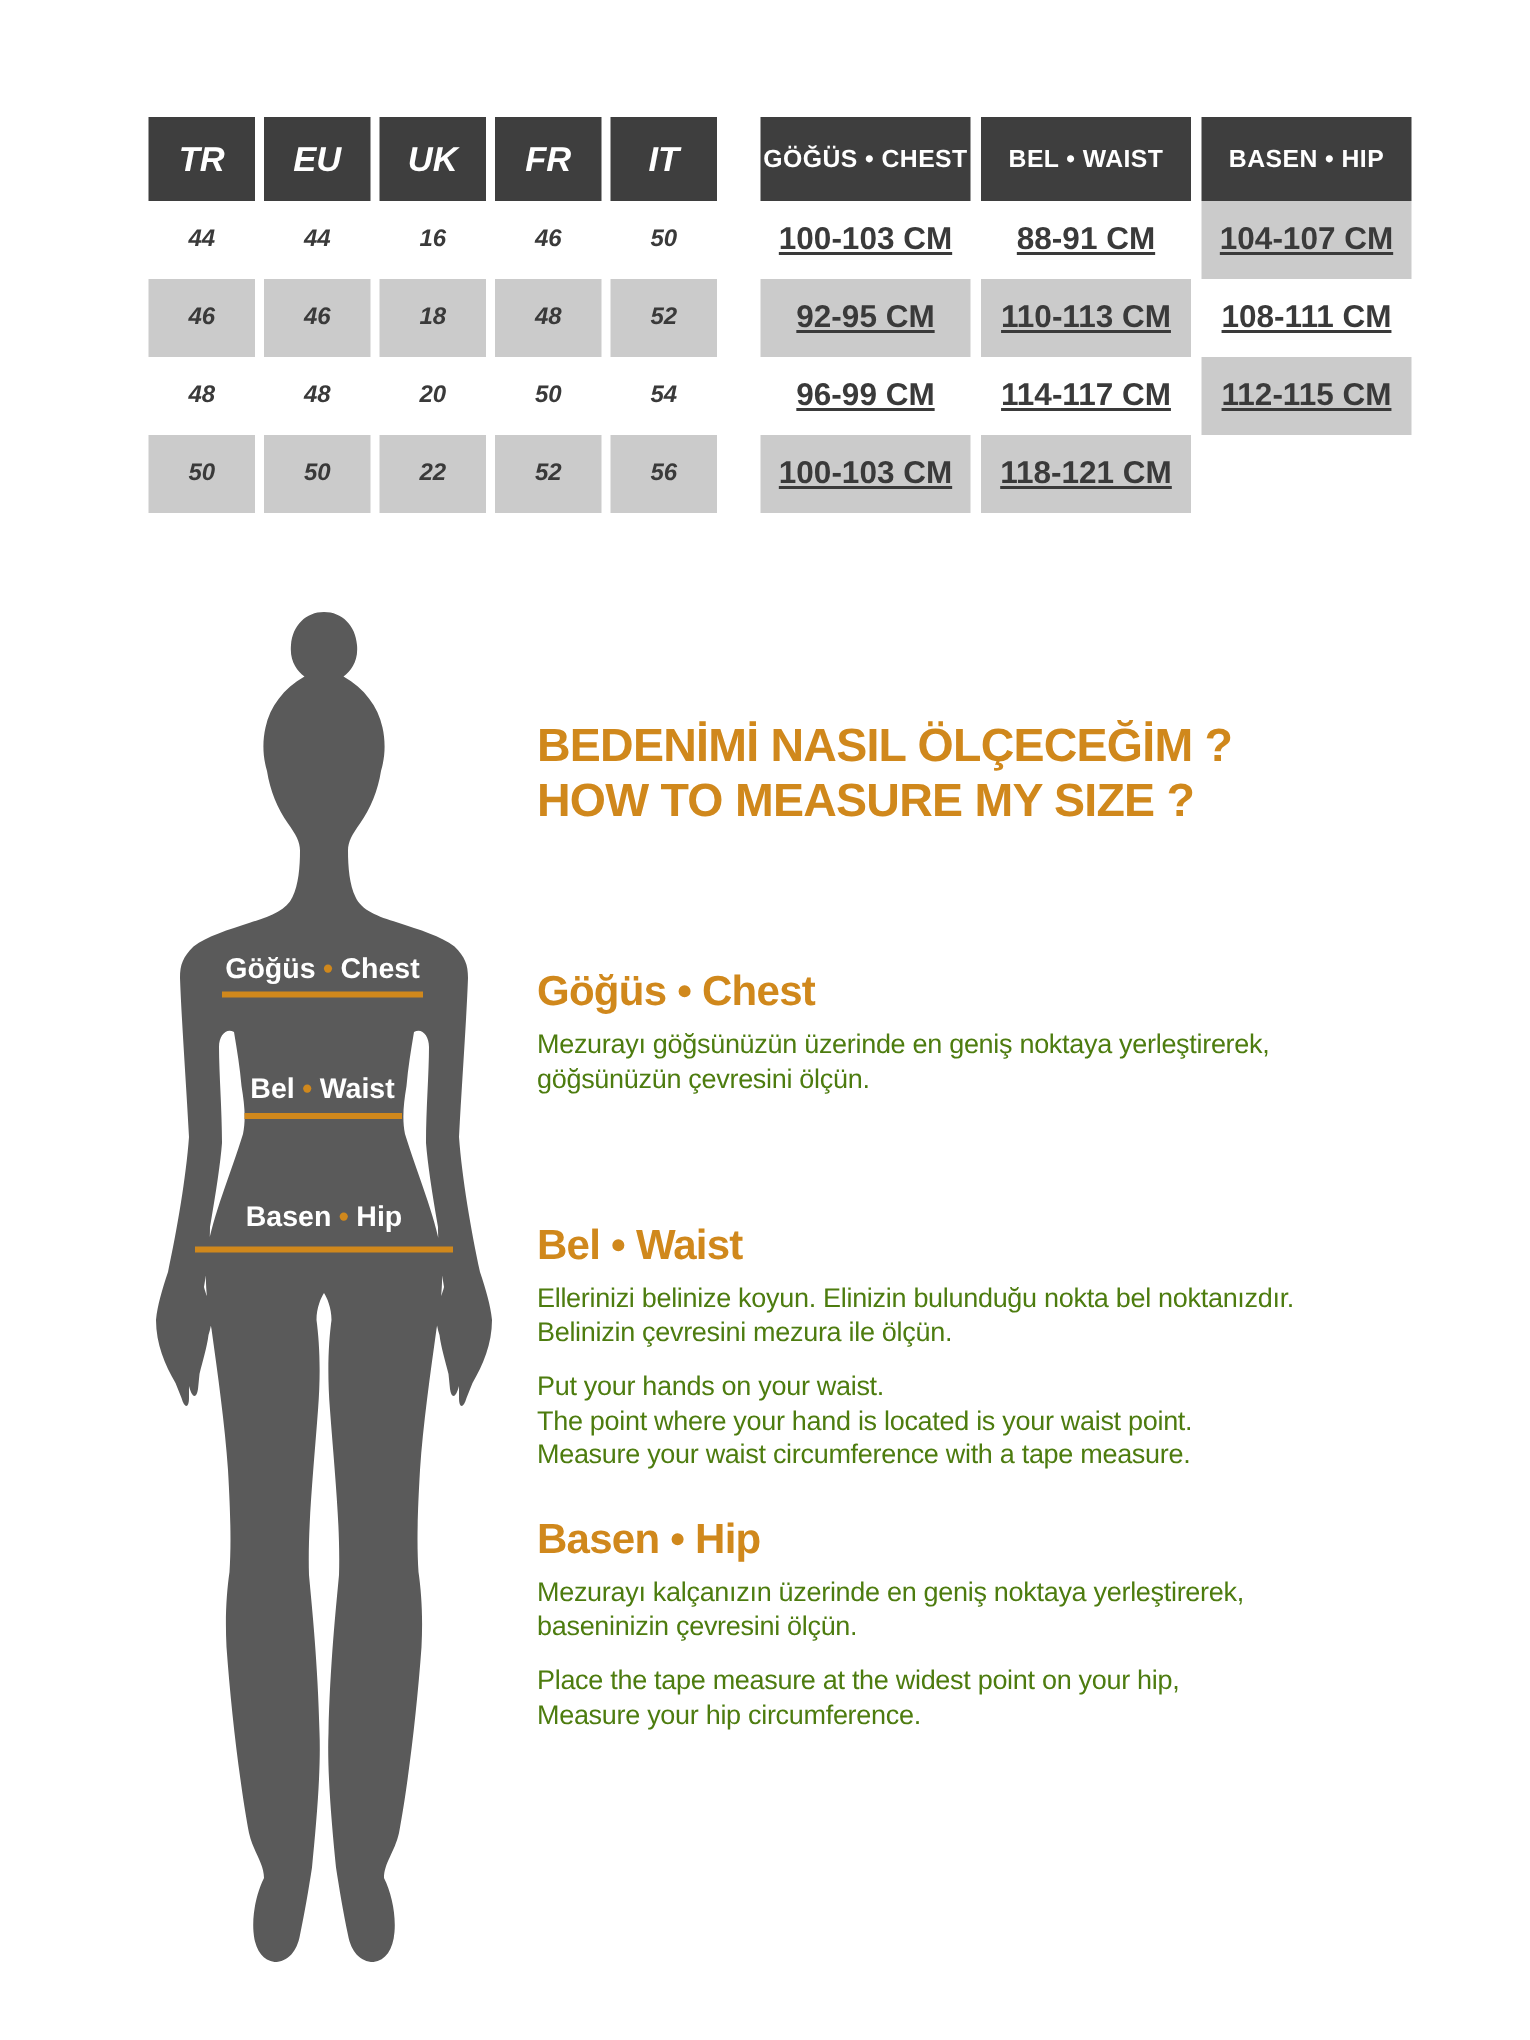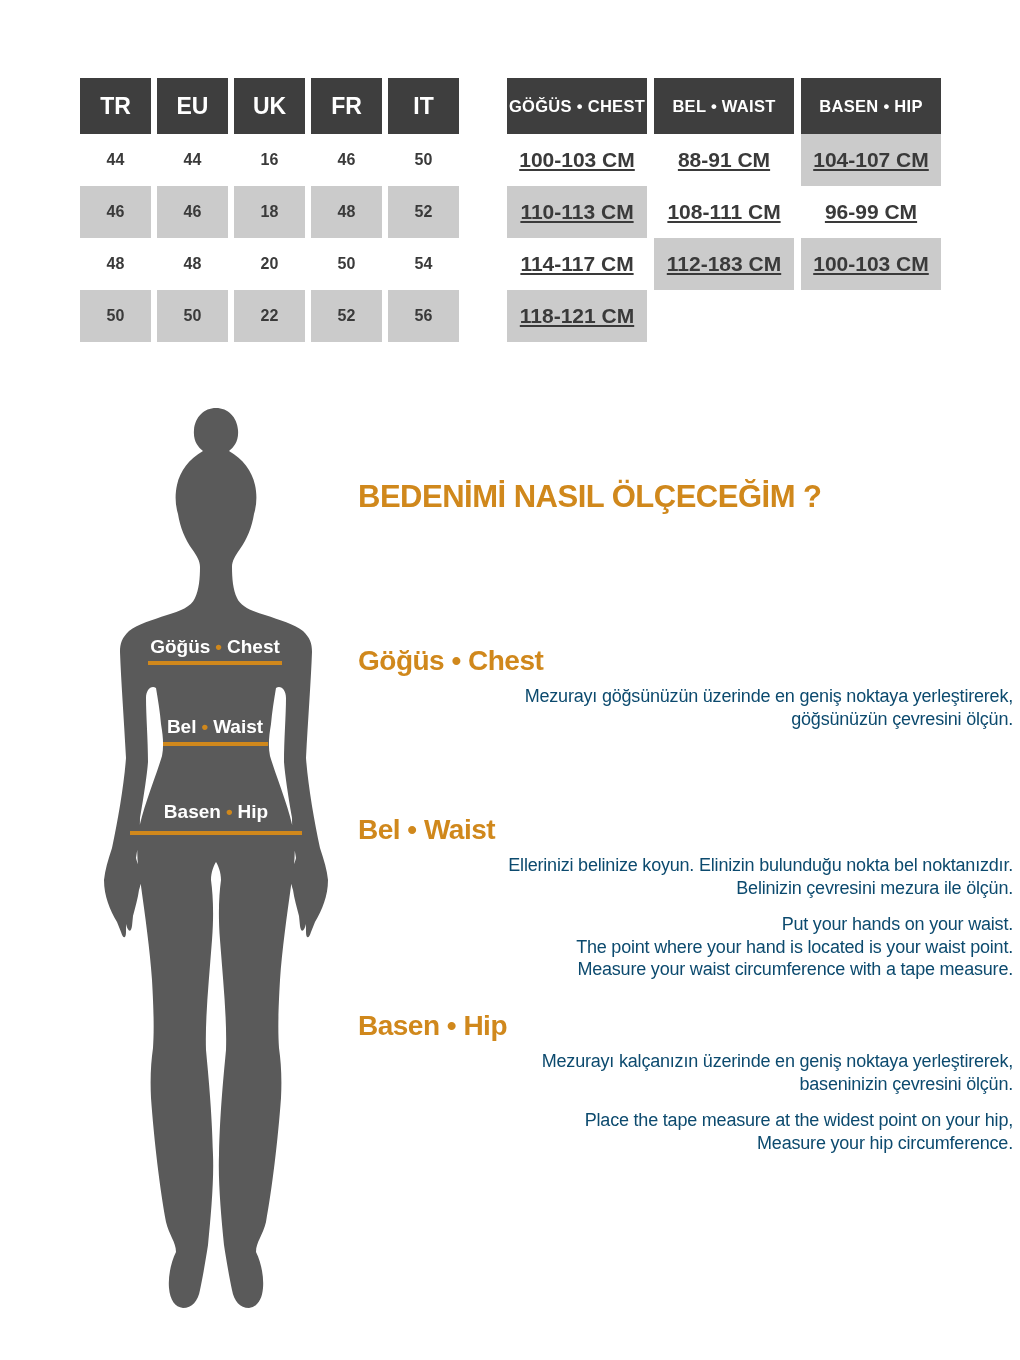--- a/index.html
+++ b/index.html
@@ -1,22 +1,22 @@
 <!DOCTYPE html>
 <html><head>
 <meta charset="utf-8">
 <style>
   html,body{margin:0;padding:0;background:#ffffff;}
   .page{position:relative;width:1020px;height:1360px;background:#ffffff;overflow:hidden;
         font-family:"Liberation Sans",sans-serif;}
 
   
   .grid-table{position:absolute;display:grid;}
-  .size-table{left:80px;top:78px;grid-template-columns:repeat(5,71px);
-              grid-template-rows:56px repeat(4,52px);column-gap:6px;}
+  .size-table{left:99px;top:78px;grid-template-columns:repeat(5,71px);
+              grid-template-rows:56px repeat(4,52px);column-gap:6px;font-style:italic;}
   .measure-table{left:507px;top:78px;grid-template-columns:repeat(3,140px);
               grid-template-rows:56px repeat(4,52px);column-gap:7px;}
   .cell{display:flex;align-items:center;justify-content:center;font-weight:bold;}
   .hdr{background:#3e3e3e;color:#ffffff;}
   .size-table .hdr{font-size:23px;}
   .measure-table .hdr{font-size:16.5px;letter-spacing:0.3px;white-space:nowrap;}
   .val{color:#3a3a3a;}
   .size-table .val{font-size:16px;}
   .measure-table .val{font-size:21px;white-space:nowrap;text-decoration:underline;}
   .shade{background:#cbcbcb;}
@@ -36,22 +36,22 @@
 
   
   .guide-title{position:absolute;left:358px;top:478px;color:#d0881c;font-weight:bold;
                font-size:31px;line-height:37px;letter-spacing:-0.5px;white-space:nowrap;}
   .section{position:absolute;left:358px;width:655px;}
   .sec-1{top:645px;}
   .sec-2{top:814px;}
   .sec-3{top:1010px;}
   .section h2{margin:0;color:#d0881c;font-weight:bold;font-size:28px;line-height:32px;
               letter-spacing:-0.5px;}
-  .section p{margin:8px 0 0 0;color:#0c4a6e;font-size:18px;line-height:22.5px;
-             letter-spacing:-0.2px;white-space:pre-line;text-align:right;}
+  .section p{margin:8px 0 0 0;color:#4d7c0f;font-size:18px;line-height:22.5px;
+             letter-spacing:-0.2px;white-space:pre-line;}
   .section p.en{margin-top:14px;}
 </style>
 </head>
 <body>
 
 <div class="page">
 
   <div class="grid-table size-table">
     <div class="cell hdr">TR</div>
     <div class="cell hdr">EU</div>
@@ -86,27 +86,28 @@
 
   <div class="grid-table measure-table">
     <div class="cell hdr">GÖĞÜS • CHEST</div>
     <div class="cell hdr">BEL • WAIST</div>
     <div class="cell hdr">BASEN • HIP</div>
 
     <div class="cell val">100-103 CM</div>
     <div class="cell val">88-91 CM</div>
 
     <div class="cell val shade">104-107 CM</div>
+    <div class="cell val shade">92-95 CM</div>
     <div class="cell val shade">110-113 CM</div>
 
     <div class="cell val">108-111 CM</div>
     <div class="cell val">96-99 CM</div>
     <div class="cell val">114-117 CM</div>
 
-    <div class="cell val shade">112-183 CM</div>
+    <div class="cell val shade">112-115 CM</div>
     <div class="cell val shade">100-103 CM</div>
     <div class="cell val shade">118-121 CM</div>
   </div>
 
   <svg class="silhouette" width="290" height="915" viewBox="0 0 290 915" aria-hidden="true">
     <path fill="#5a5a5a" d="
       M 156 8
       C 168 8 177 17 178 30
       C 179 41 174 47 169 51
       C 183 59 192 71 195 85
@@ -202,20 +203,21 @@
   <div class="fig-line line-chest"></div>
 
   <div class="fig-label label-waist"><span>Bel</span><span class="dot">•</span><span>Waist</span></div>
   <div class="fig-line line-waist"></div>
 
   <div class="fig-label label-hip"><span>Basen</span><span class="dot">•</span><span>Hip</span></div>
   <div class="fig-line line-hip"></div>
 
   <div class="guide-title">
     <div>BEDENİMİ NASIL ÖLÇECEĞİM ?</div>
+    <div>HOW TO MEASURE MY SIZE ?</div>
   </div>
 
   <div class="section sec-1">
     <h2>Göğüs • Chest</h2>
     <p class="tr">Mezurayı göğsünüzün üzerinde en geniş noktaya yerleştirerek,
 göğsünüzün çevresini ölçün.</p>
   </div>
 
   <div class="section sec-2">
     <h2>Bel • Waist</h2>

